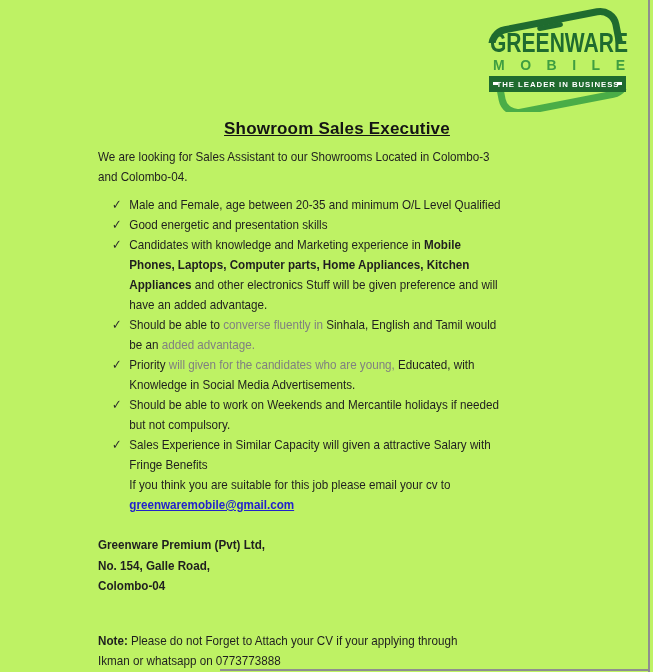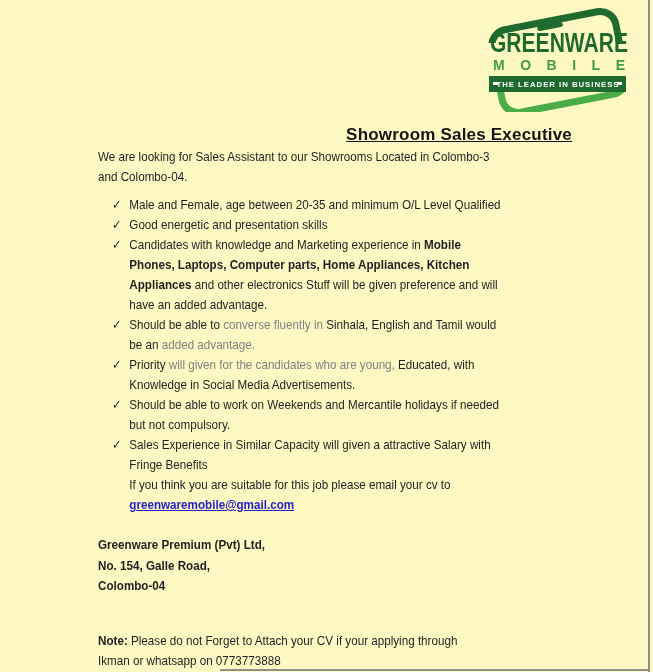--- a/index.html
+++ b/index.html
@@ -1,23 +1,23 @@
 <!DOCTYPE html>
 <html><head>
 <meta charset="utf-8">
 <style>
   html,body{margin:0;padding:0;background:#fff;}
   .page{
-    position:relative;width:653px;height:672px;background:#fef9c3;overflow:hidden;
+    position:relative;width:653px;height:672px;background:#bef264;overflow:hidden;
     font-family:"Liberation Sans","DejaVu Sans",sans-serif;color:var(--text,#1f1f1f);
   }
   
   .title{
-    position:absolute;top:109px;left:98px;width:458px;margin:16px;
-    text-align:right;font-size:17px;font-weight:700;text-decoration:underline;color:#141414;
+    position:absolute;top:109px;left:98px;width:458px;margin:10px;
+    text-align:center;font-size:17px;font-weight:700;text-decoration:underline;color:#141414;
     letter-spacing:0.2px;
   }
   
   .content{
     position:absolute;left:98px;top:147px;width:548px;
     transform:scaleX(0.87);transform-origin:0 0;
     font-size:13.4px;line-height:20px;
   }
   .pre{white-space:pre-wrap;}
   .intro{margin:0;}

